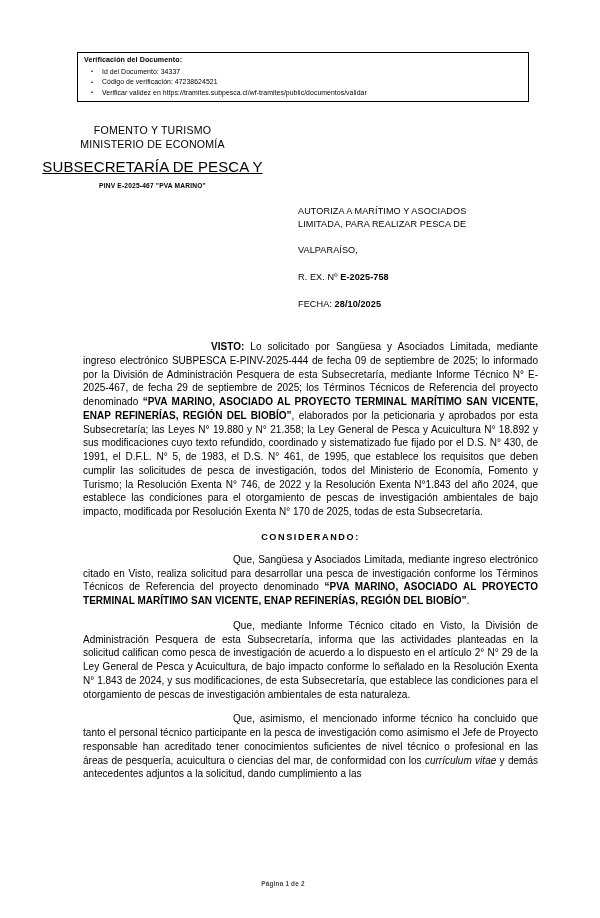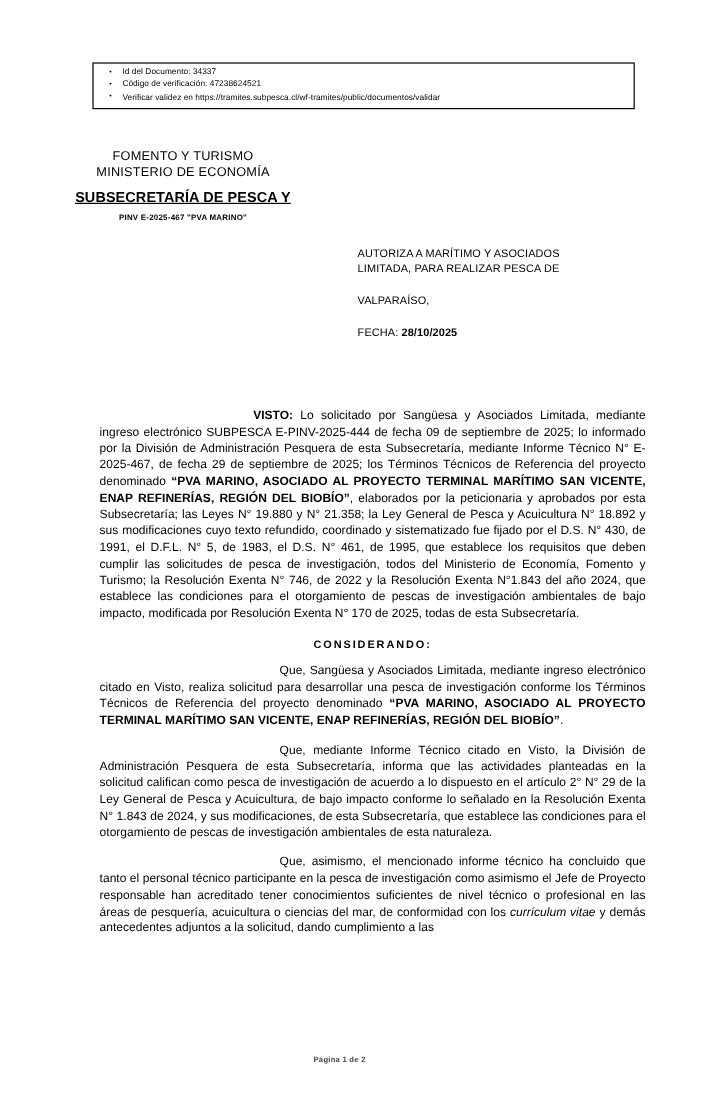--- a/index.html
+++ b/index.html
@@ -67,22 +67,22 @@
     top: 124px;
     width: 245px;
     text-align: center;
   }
   .lh-ministry {
     font-size: 10.6px;
     line-height: 1.28;
     letter-spacing: 0.2px;
   }
   .lh-sub {
-    font-size: 12px;
-    font-weight: bold;
+    font-size: 15px;
+    font-weight: normal;
     text-decoration: underline;
     line-height: 1.3;
     letter-spacing: 0.1px;
     margin-top: 6px;
   }
   .lh-pinv {
     font-size: 6.6px;
     font-weight: bold;
     margin-top: 5px;
     letter-spacing: 0.2px;
@@ -145,20 +145,21 @@
     font-weight: bold;
     letter-spacing: 0.2px;
   }
 </style>
 </head>
 <body>
 
 <div class="page">
 
   <div class="verif-box">
+    <div class="verif-title">Verificación del Documento:</div>
     <ul class="verif-list">
       <li>
         <span class="bullet">•</span>
         <span>Id del Documento: 34337</span>
       </li>
       <li>
         <span class="bullet">•</span>
         <span>Código de verificación: 47238624521</span>
       </li>
       <li>
@@ -172,20 +173,21 @@
     <div class="lh-ministry">FOMENTO Y TURISMO</div>
     <div class="lh-ministry">MINISTERIO DE ECONOMÍA</div>
     <div class="lh-sub">SUBSECRETARÍA DE PESCA Y</div>
     <div class="lh-pinv">PINV E-2025-467 "PVA MARINO"</div>
   </div>
 
   <div class="titleblock">
     <p class="tb-line">AUTORIZA A MARÍTIMO Y ASOCIADOS</p>
     <p class="tb-line">LIMITADA, PARA REALIZAR PESCA DE</p>
     <p class="tb-line tb-gap">VALPARAÍSO,</p>
+    <p class="tb-line tb-gap2"><span>R. EX. Nº </span><b class="tb-strong">E-2025-758</b></p>
     <p class="tb-line tb-gap2"><span>FECHA: </span><b class="tb-strong">28/10/2025</b></p>
   </div>
 
   <div class="body-wrap">
 
     <p class="para"><span class="indent"></span><b>VISTO:</b><span> Lo solicitado por Sangüesa y Asociados Limitada, mediante ingreso electrónico SUBPESCA E-PINV-2025-444 de fecha 09 de septiembre de 2025; lo informado por la División de Administración Pesquera de esta Subsecretaría, mediante Informe Técnico N° E-2025-467, de fecha 29  de septiembre de 2025; los Términos Técnicos de Referencia del proyecto denominado </span><b>“PVA MARINO, ASOCIADO AL PROYECTO TERMINAL MARÍTIMO SAN VICENTE, ENAP REFINERÍAS, REGIÓN DEL BIOBÍO”</b><span>, elaborados por la peticionaria y aprobados por esta Subsecretaría; las Leyes N° 19.880 y N° 21.358; la Ley General de Pesca y Acuicultura N° 18.892 y sus modificaciones cuyo texto refundido, coordinado y sistematizado fue fijado por el D.S. N° 430, de 1991, el D.F.L. N° 5, de 1983, el D.S. N° 461, de 1995, que establece los requisitos que deben cumplir las solicitudes de pesca de investigación, todos del Ministerio de Economía, Fomento y Turismo; la Resolución Exenta N° 746, de 2022 y la Resolución Exenta N°1.843 del año 2024, que establece las condiciones para el otorgamiento de pescas de investigación ambientales de bajo impacto, modificada por Resolución Exenta N° 170 de 2025, todas de esta Subsecretaría.</span></p>
 
     <p class="section-head">CONSIDERANDO:</p>
 
     <p class="para"><span class="indent-sm"></span><span>Que, Sangüesa y Asociados Limitada, mediante ingreso electrónico citado en Visto, realiza solicitud para desarrollar una pesca de investigación conforme los Términos Técnicos de Referencia del proyecto denominado </span><b>“PVA MARINO, ASOCIADO AL PROYECTO TERMINAL MARÍTIMO SAN VICENTE, ENAP REFINERÍAS, REGIÓN DEL BIOBÍO”</b><span>.</span></p>

